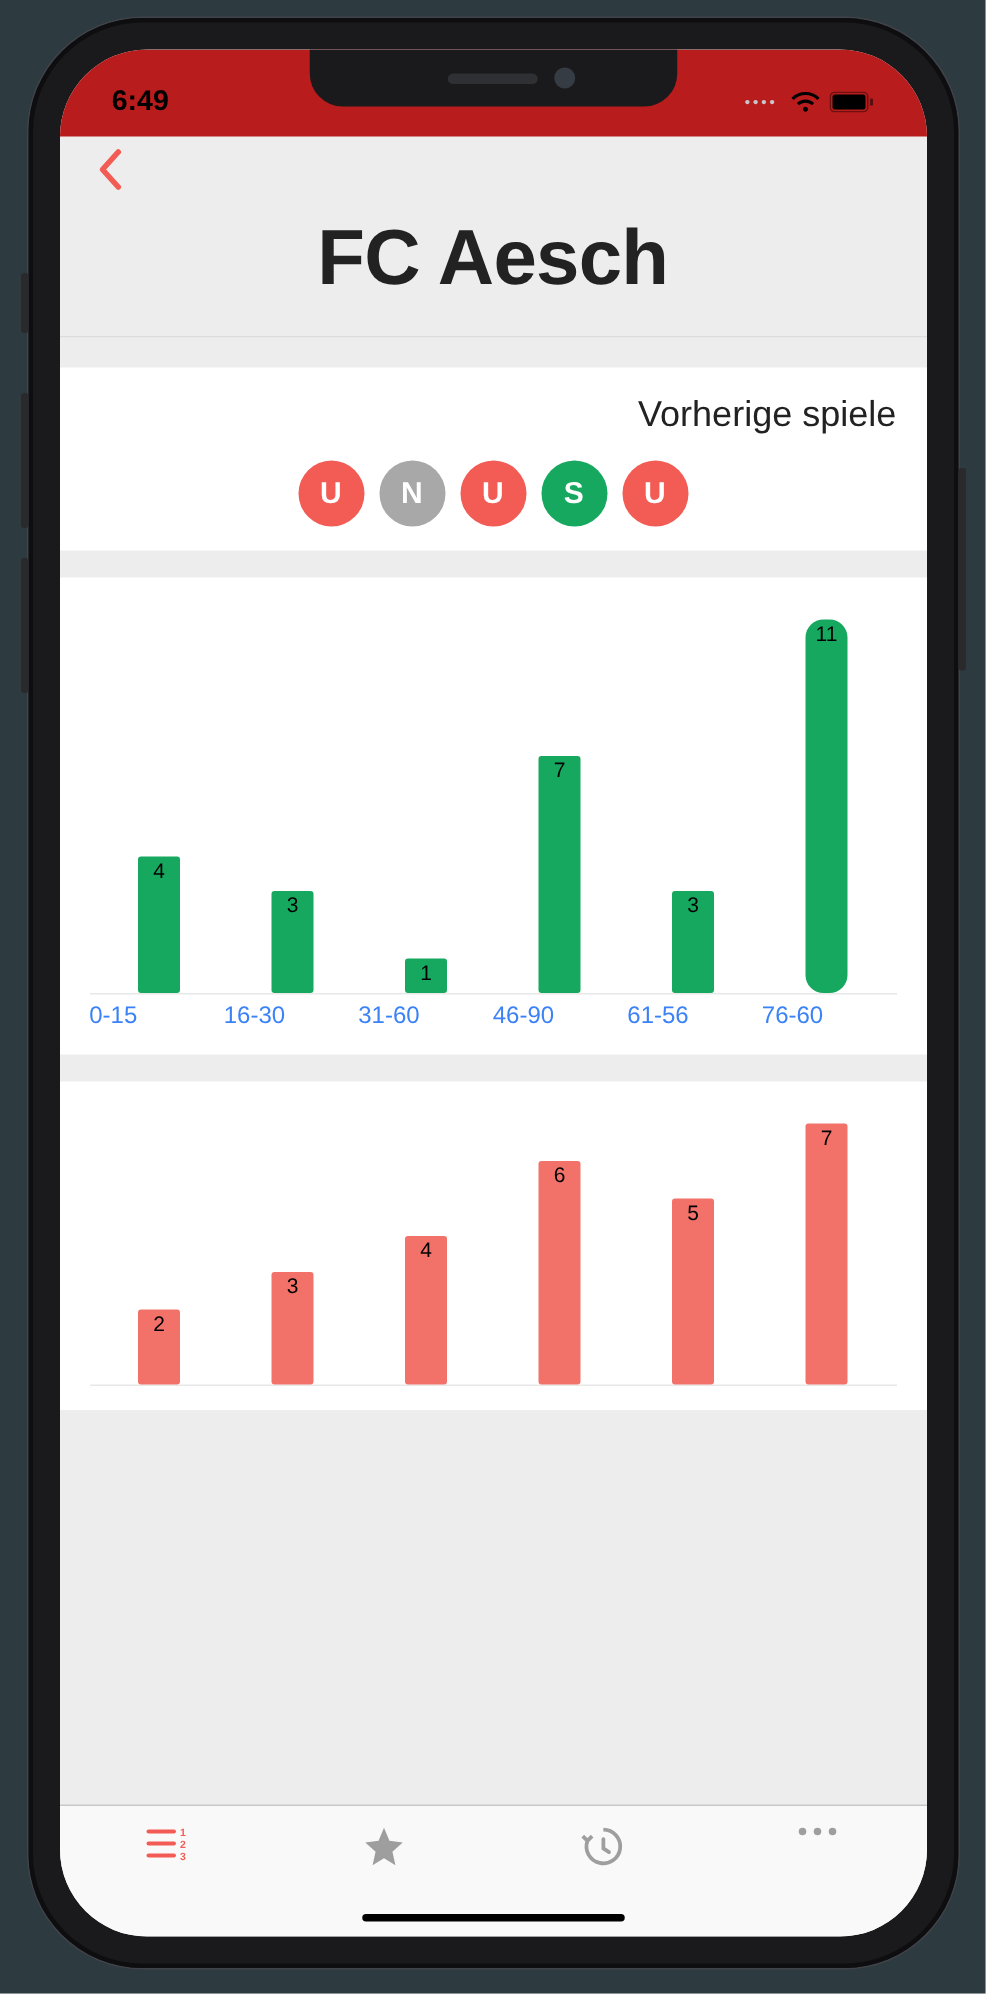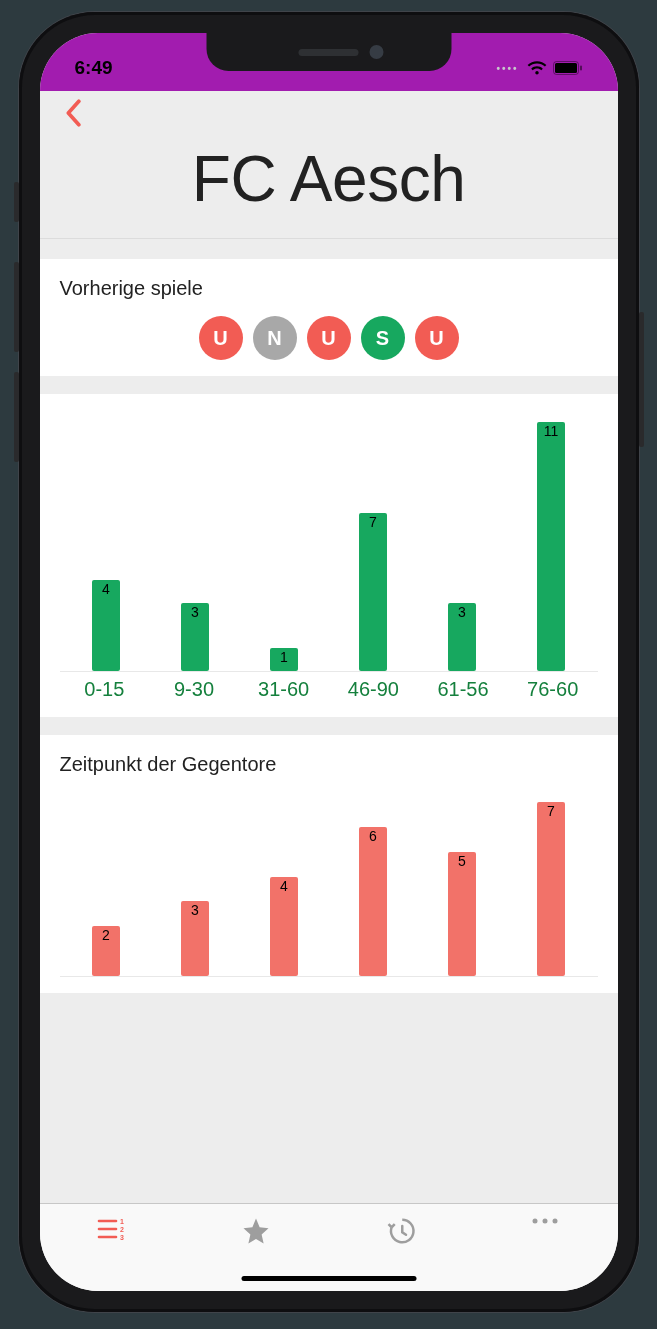--- a/index.html
+++ b/index.html
@@ -61,21 +61,21 @@
   .camera {
     width: 14px; height: 14px; background: #363c44; border-radius: 50%;
     position: absolute; right: 68px;
   }
   .status-bar {
     height: 58px;
     display: flex;
     justify-content: space-between;
     align-items: center;
     padding: 12px 35px 0;
-    background: #a21caf;
+    background: #b91c1c;
     font-weight: 600;
     font-size: 19px;
     z-index: 10;
   }
   .status-right { display: flex; gap: 6px; align-items: center; }
   .dots { color: #c8c8cc; font-size: 10px; letter-spacing: 2px; margin-right: 2px;}
   .wifi, .battery { display: inline-flex; }
   .header-area {
     background: #ededed;
     padding: 8px 22px 22px;
@@ -83,41 +83,41 @@
   }
   .back-arrow {
     color: #f25c54;
     font-size: 32px;
     font-weight: 300;
     display: inline-block;
     margin-left: 2px;
     line-height: 1;
   }
   .page-title {
-    font-size: 64px;
-    font-weight: 400;
+    font-size: 52px;
+    font-weight: 700;
     text-align: center;
     color: #222;
     letter-spacing: -0.5px;
     margin-top: 10px;
   }
   .content {
     flex: 1;
     overflow-y: hidden;
     background: #ededed;
   }
   .card {
     background: #fff;
     margin: 18px 0;
     padding: 18px 20px 16px;
   }
   .card:first-child { margin-top: 20px; }
   .section-title {
-    text-align: left;
-    font-size: 20px;
+    text-align: right;
+    font-size: 24px;
     color: #222;
     font-weight: 400;
     margin-bottom: 16px;
   }
   .form-badges {
     display: flex;
     justify-content: center;
     gap: 10px;
   }
   .badge {
@@ -161,23 +161,22 @@
     font-weight: 400;
     padding-top: 1px;
   }
   .chart-labels {
     display: flex;
     justify-content: space-around;
     margin-top: 6px;
   }
   .chart-labels > div {
     flex: 1;
-    text-align: center;
-    font-size: 20px;
-    color: #15803d;
+    font-size: 16px;
+    color: #3b82f6;
   }
   .tab-bar {
     height: 88px;
     background: #f9f9f9;
     border-top: 0.5px solid #c7c7c7;
     display: flex;
     align-items: flex-start;
     padding-top: 12px;
   }
   .tab-item {
@@ -268,36 +267,35 @@
               <div class="bar-col">
                 <div class="bar" style="background: rgb(23, 168, 95); height: 9.09091%;">1</div>
               </div>
               <div class="bar-col">
                 <div class="bar" style="background: rgb(23, 168, 95); height: 63.6364%;">7</div>
               </div>
               <div class="bar-col">
                 <div class="bar" style="background: rgb(23, 168, 95); height: 27.2727%;">3</div>
               </div>
               <div class="bar-col">
-                <div class="bar" style="background: rgb(23, 168, 95); height: 100%;">11</div>
+                <div class="bar" style="background: rgb(23, 168, 95); height: 100%; border-radius: 12px;">11</div>
               </div>
             </div>
           <div class="chart-labels" id="chart0-labels">
               <div>0-15</div>
-              <div>9-30</div>
+              <div>16-30</div>
               <div>31-60</div>
               <div>46-90</div>
               <div>61-56</div>
               <div>76-60</div>
             </div>
         </div>
       </div>
 
       <div class="card">
-        <div class="section-title">Zeitpunkt der Gegentore</div>
         <div class="chart-container">
           <div class="chart-bars short" id="chart1-bars">
               <div class="bar-col">
                 <div class="bar" style="background: rgb(242, 114, 105); height: 28.5714%;">2</div>
               </div>
               <div class="bar-col">
                 <div class="bar" style="background: rgb(242, 114, 105); height: 42.8571%;">3</div>
               </div>
               <div class="bar-col">
                 <div class="bar" style="background: rgb(242, 114, 105); height: 57.1429%;">4</div>

